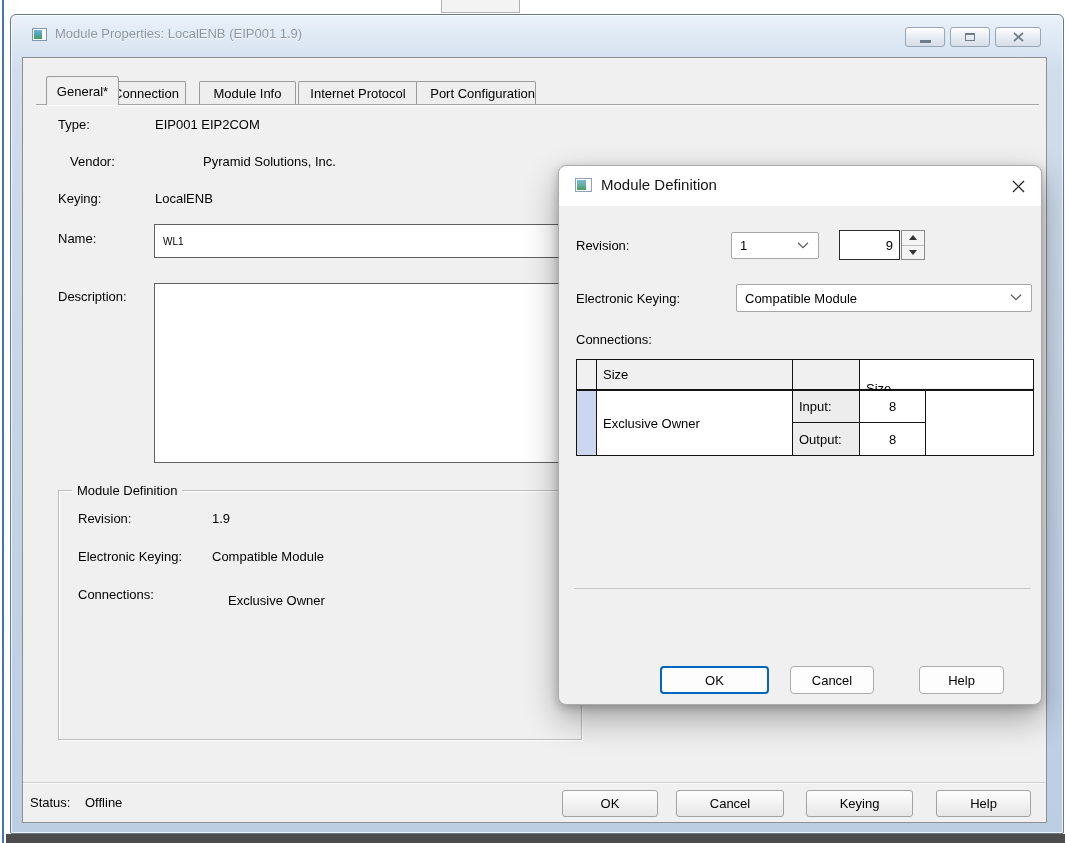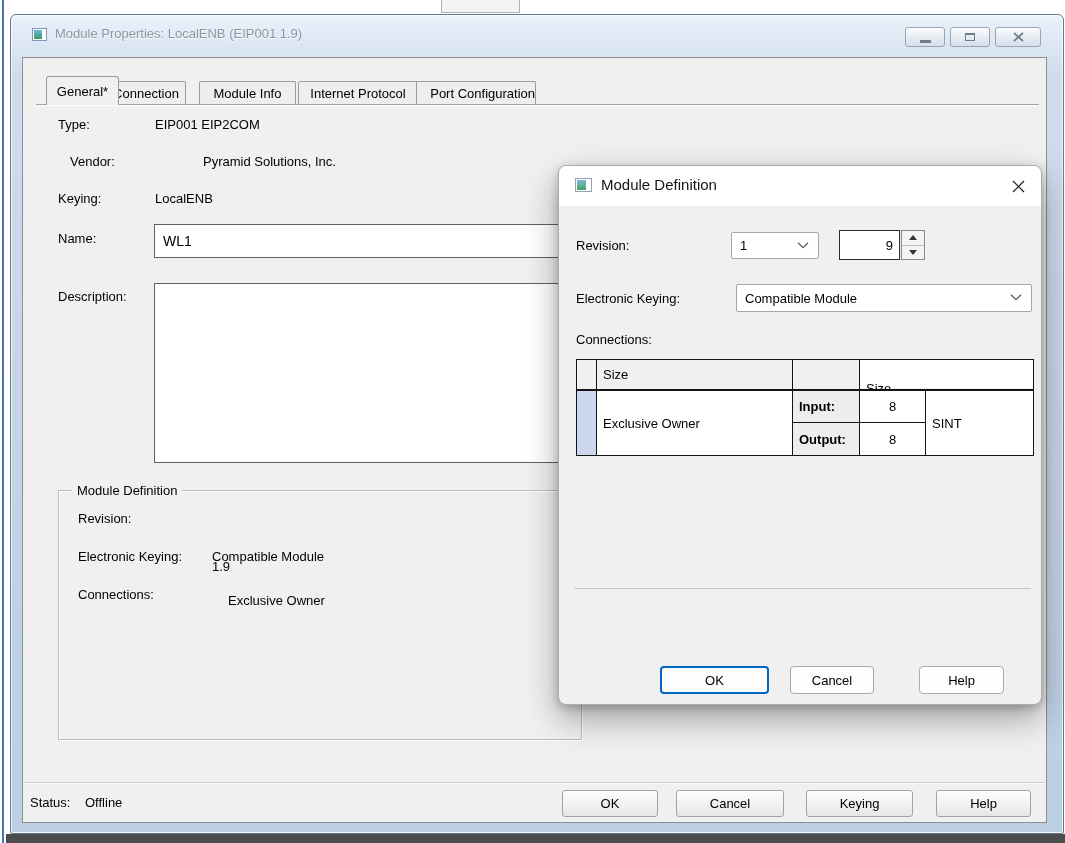--- a/index.html
+++ b/index.html
@@ -41,21 +41,21 @@
   .tabline1 { left:36px; top:104px; width:1003px; height:1px; background:#a3a3a3; }
   .tabline2 { left:36px; top:105px; width:1003px; height:1px; background:#fbfbfb; }
   .tab { top:81px; height:23px; background:#eeeeee; border:1px solid #9b9b9b; border-bottom:none;
     border-radius:2px 2px 0 0; display:flex; align-items:center; justify-content:center; font-size:13px; }
   .tab-active { top:76px; height:29px; background:#f0f0f0; border:1px solid #9b9b9b; border-bottom:none;
     border-radius:3px 3px 0 0; z-index:2; }
 
   .lbl { white-space:nowrap; }
 
   .name-input { left:154px; top:224px; width:450px; height:28px; background:#fff;
-    border:1px solid #606060; font-family:"Liberation Sans",sans-serif; font-size:14px; padding:16px 8px; }
+    border:1px solid #606060; font-family:"Liberation Sans",sans-serif; font-size:10px; padding:16px 8px; }
   .desc-area { left:154px; top:283px; width:450px; height:180px; background:#fff;
     border:1px solid #606060; resize:none; font-family:"Liberation Sans",sans-serif; font-size:13px; padding:4px 8px; }
 
   
   .groupbox { left:58px; top:490px; width:524px; height:250px; border:1px solid #bdbdbd;
     box-shadow:1px 1px 0 rgba(255,255,255,.9), inset 1px 1px 0 rgba(255,255,255,.9); }
   .group-legend { left:72px; top:483px; background:#f0f0f0; padding:0 5px; }
 
   .change-btn { left:450px; top:694px; width:117px; height:34px; background:#fdfdfd;
     border:2px solid #0067c0; border-radius:5px; display:flex; align-items:center; justify-content:center;
@@ -95,21 +95,21 @@
     grid-template-columns:20px 196px 67px 66px 107px;
     grid-template-rows:31px 32px 32px;
     border:1px solid #141414; background:#fff; }
   .t-c { border-right:1px solid #141414; border-bottom:1px solid #141414; display:flex; align-items:center; font-size:13px; background:#fff; }
   .t-h { background:#f0f0f0; border-bottom-width:2px; }
   .pl6 { padding-left:6px; }
   .cntr { justify-content:center; }
   .no-r { border-right:none; }
   .no-b { border-bottom:none; }
   .sel-cell { background:#cdd6ef; }
-  .sub-lbl { background:#ededed;font-weight:bold; }
+  .sub-lbl { background:#ededed; }
 
   .dlg-sep { left:15px; top:422px; width:457px; height:1px; background:#c7c7c7; }
   .dlg-btn { top:500px; height:28px; background:#fdfdfd; border:1px solid #ababab; border-radius:4px;
     display:flex; align-items:center; justify-content:center; font-size:13px; cursor:default; }
   .dlg-btn-default { border:2px solid #0067c0; }
 </style>
 </head>
 <body>
 
 <div id="screen">
@@ -170,21 +170,21 @@
   <div class="abs lbl" style="left:58px;top:231px;">Name:</div>
   <input class="abs name-input" value="WL1" style="">
 
   <div class="abs lbl" style="left:58px;top:289px;">Description:</div>
   <textarea class="abs desc-area" style=""></textarea>
 
   <div class="abs groupbox"></div>
   <div class="abs lbl group-legend">Module Definition</div>
 
   <div class="abs lbl" style="left:78px;top:511px;">Revision:</div>
-  <div class="abs lbl" style="left:212px;top:511px;margin-top:48px;">1.9</div>
+  <div class="abs lbl" style="left:212px;top:511px;">1.9</div>
 
   <div class="abs lbl" style="left:78px;top:549px;">Electronic Keying:</div>
   <div class="abs lbl" style="left:212px;top:549px;">Compatible Module</div>
 
   <div class="abs lbl" style="left:78px;top:587px;">Connections:</div>
   <div class="abs lbl" style="left:228px;top:593px;">Exclusive Owner</div>
 
 
   <div class="abs status-sep"></div>
   <div class="abs lbl" style="left:30px;top:795px;">Status:</div>
@@ -247,21 +247,20 @@
     <div class="conn-table d-abs">
       <div class="t-c t-h" style="grid-column:1;grid-row:1;"></div>
       <div class="t-c t-h pl6" style="grid-column:2;grid-row:1;">Size</div>
       <div class="t-c t-h" style="grid-column:3;grid-row:1;"></div>
       <div class="t-c t-h pl6 no-r" style="grid-column:4 / span 2;grid-row:1;margin-top:28px;">Size</div>
 
       <div class="t-c sel-cell no-b" style="grid-column:1;grid-row:2 / span 2;"></div>
       <div class="t-c pl6 no-b" style="grid-column:2;grid-row:2 / span 2;">Exclusive Owner</div>
       <div class="t-c sub-lbl pl6" style="grid-column:3;grid-row:2;">Input:</div>
       <div class="t-c cntr" style="grid-column:4;grid-row:2;">8</div>
-      <div class="t-c pl6 no-r no-b" style="grid-column:5;grid-row:2 / span 2;">SINT</div>
       <div class="t-c sub-lbl pl6 no-b" style="grid-column:3;grid-row:3;">Output:</div>
       <div class="t-c cntr no-b" style="grid-column:4;grid-row:3;">8</div>
     </div>
 
     <div class="d-abs dlg-sep"></div>
 
     <div class="d-abs dlg-btn dlg-btn-default" style="left:101px;width:109px;">
       <span>OK</span>
     </div>
     <div class="d-abs dlg-btn" style="left:231px;width:84px;">

